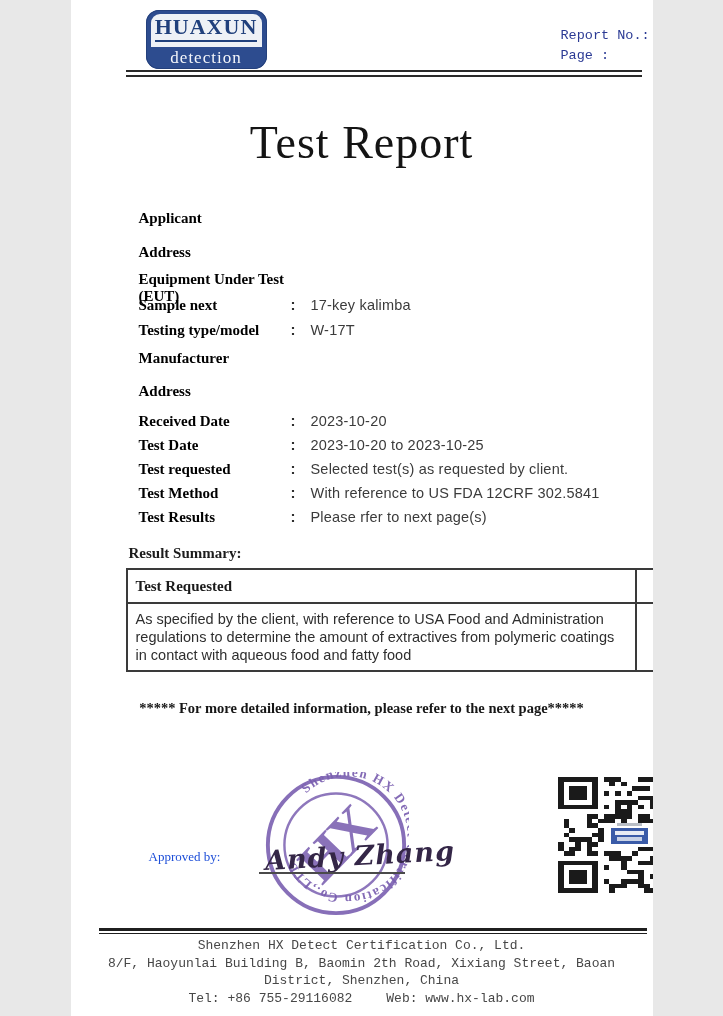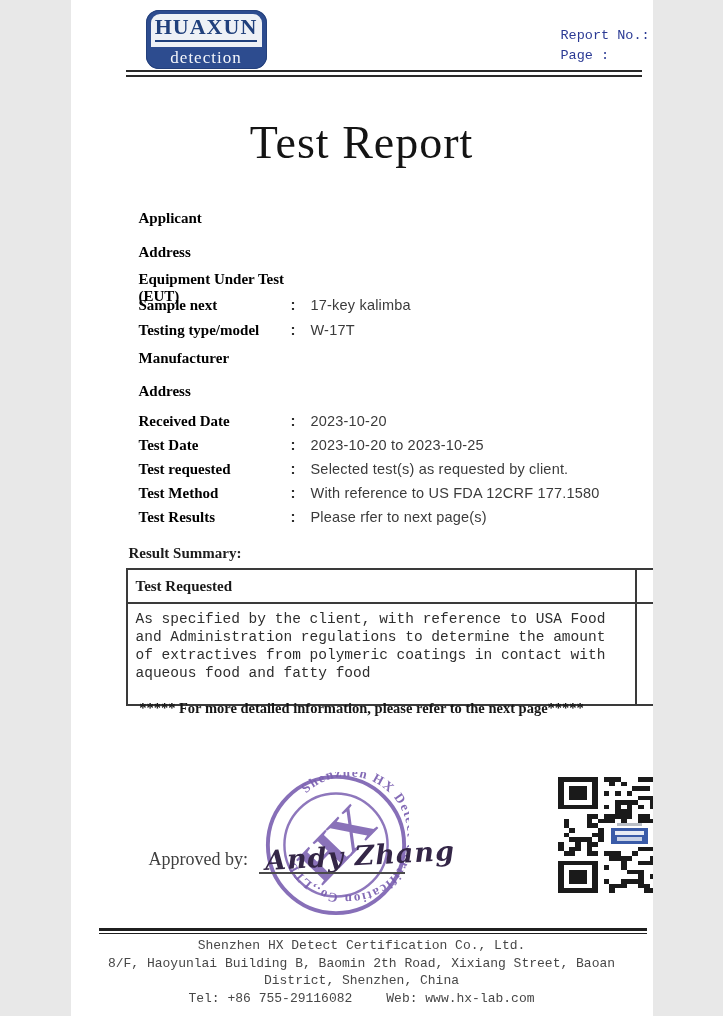--- a/index.html
+++ b/index.html
@@ -64,33 +64,33 @@
   .result-summary { position:absolute; left:55px; top:545px; width:635px; }
   .rs-heading { font-weight:bold; font-size:15px; margin:0 0 6px 3px; }
   .rs-table { width:100%; border-collapse:collapse; }
   .rs-table th, .rs-table td { border:2px solid #3a3a3a; }
   .rs-table th {
     font-size:15px; font-weight:bold; color:#1a1a1a; height:30px;
   }
   .th-test { text-align:left; padding-left:8px; }
   .th-conclusion { width:120px; text-align:center;margin-top:40px; }
   .td-test {
-    font-family:Liberation Mono, monospace; font-size:14.5px;
-    color:#2e2e2e; line-height:18px; padding:6px 10px 22px 8px;
+    font-family:Liberation Sans, sans-serif; font-size:14.5px;
+    color:#2e2e2e; line-height:18px; padding:6px 10px 6px 8px;
   }
   .td-conclusion { text-align:center; font-size:15px; color:#701a75; }
 
   
   .notice {
     position:absolute; top:700px; left:0; width:100%; text-align:center;
     font-weight:bold; font-size:14.5px; color:#161616;
   }
 
   
-  .approved-label { position:absolute; left:78px; top:849px; font-size:18px; color:#404040; }
+  .approved-label { position:absolute; left:78px; top:849px; font-size:13px; color:#1d4ed8; }
   .stamp { position:absolute; left:192px; top:772px; }
   .signature {
     position:absolute; left:194px; top:841px; width:150px;
     font-family:"DejaVu Serif", serif; font-style:italic; font-weight:bold;
     font-size:27px; letter-spacing:1px; color:#342647;
     transform:rotate(-3deg); white-space:nowrap;
   }
   .sig-line { position:absolute; left:188px; top:872px; width:146px;
               border-bottom:2px solid #4a4a4a; }
   .qr { position:absolute; left:487px; top:777px; }
@@ -185,21 +185,21 @@
 
     <div class="field-row">
       <span class="field-label">Test requested</span>
       <span class="field-colon">:</span>
       <span class="field-value">Selected test(s) as requested by client.</span>
     </div>
 
     <div class="field-row">
       <span class="field-label">Test Method</span>
       <span class="field-colon">:</span>
-      <span class="field-value">With reference to US FDA 12CRF 177.1580</span>
+      <span class="field-value">With reference to US FDA 12CRF 302.5841</span>
     </div>
 
     <div class="field-row">
       <span class="field-label">Test Results</span>
       <span class="field-colon">:</span>
       <span class="field-value">Please rfer to next page(s)</span>
     </div>
   </div>
 
   <div class="result-summary">

